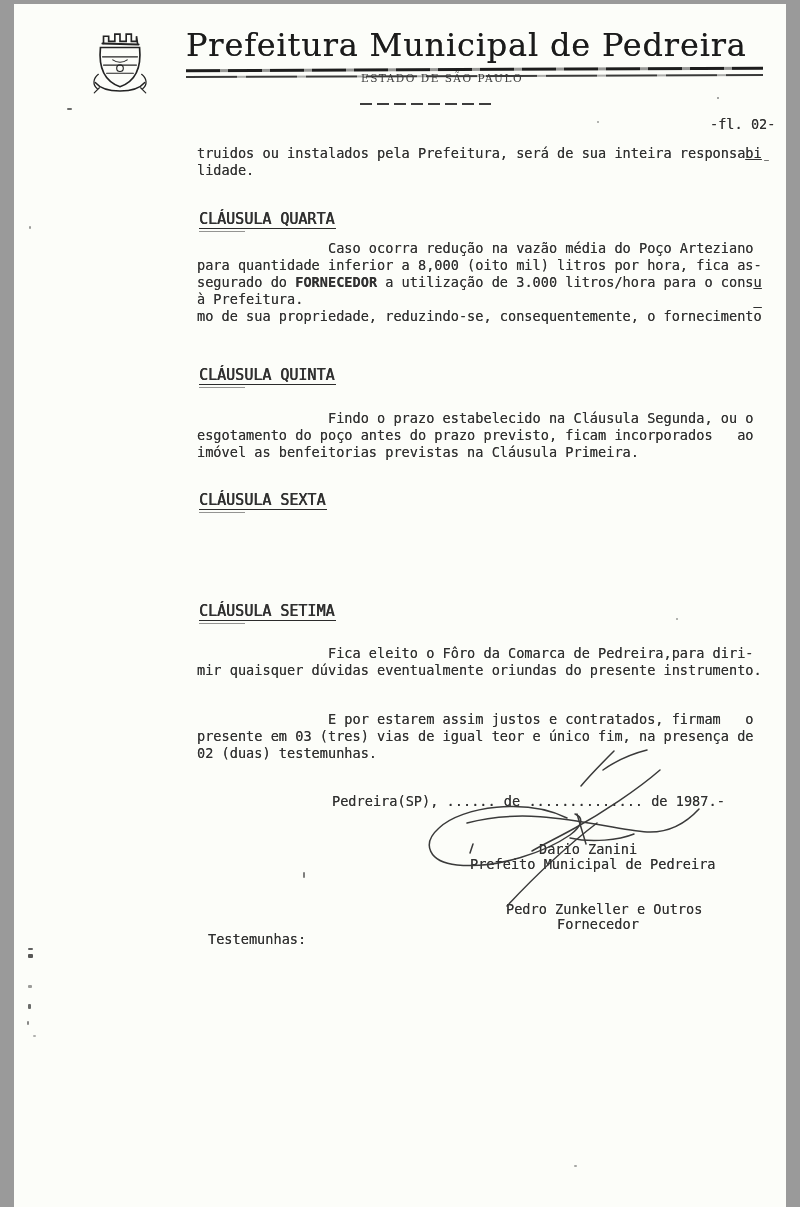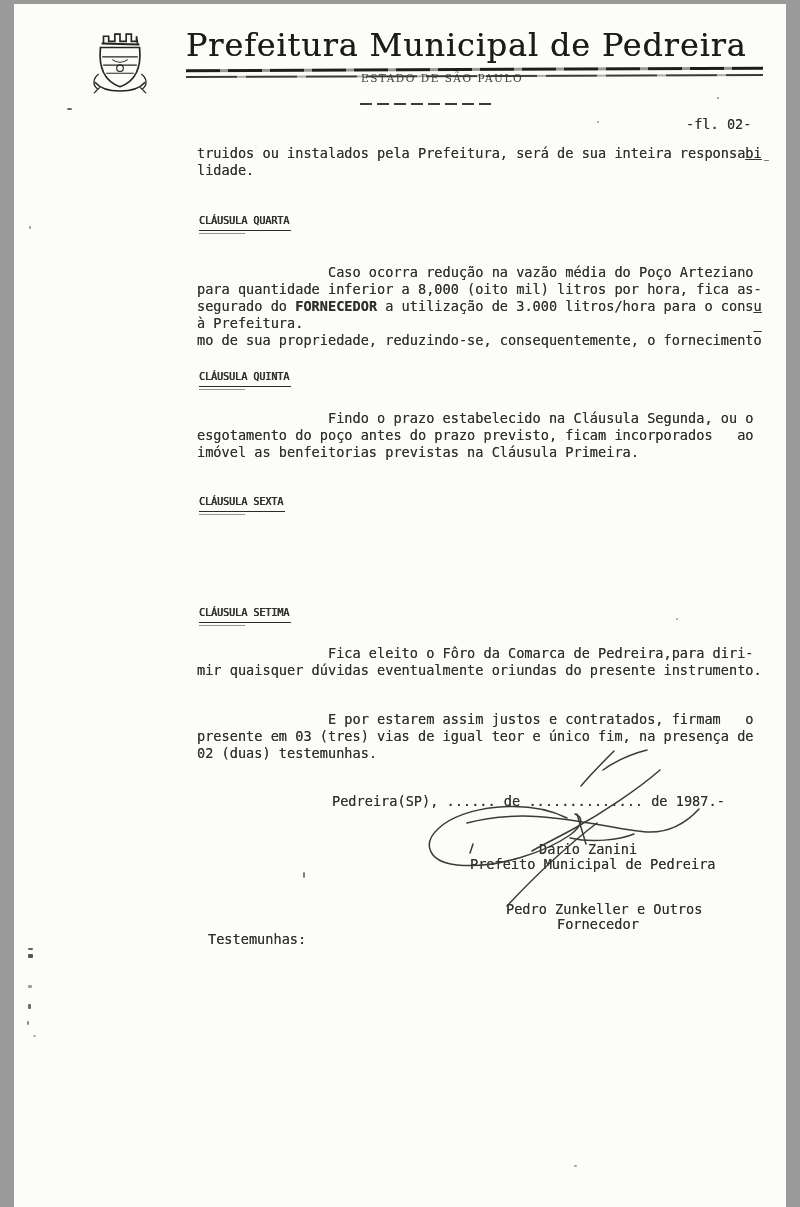--- a/index.html
+++ b/index.html
@@ -13,29 +13,29 @@
   .rule1{position:absolute;left:172px;top:64px;width:577px;height:3px;
         background:repeating-linear-gradient(90deg,#1d1d1d 0 34px,rgba(29,29,29,.45) 34px 42px);
         transform:rotate(-.25deg);}
   .rule2{position:absolute;left:172px;top:71px;width:577px;height:2px;opacity:.9;
         background:repeating-linear-gradient(90deg,#242424 0 51px,rgba(29,29,29,.4) 51px 60px);
         transform:rotate(-.2deg);}
   .subtitle{position:absolute;left:347px;top:68px;font-family:"DejaVu Serif",serif;
         font-size:10.5px;letter-spacing:1.5px;color:#3a3a3a;white-space:nowrap;}
   .subtitle-underline{position:absolute;left:346px;top:99px;width:136px;height:2px;
         background:repeating-linear-gradient(90deg,#3d3d3d 0 12px,transparent 12px 17px);}
-  .folio{position:absolute;left:672px;top:112px;font-size:13.6px;white-space:nowrap;
+  .folio{position:absolute;left:696px;top:112px;font-size:13.6px;white-space:nowrap;
         text-shadow:0 0 .5px rgba(45,45,45,.7);}
   .logo{position:absolute;left:76px;top:25px;}
 
   
   .block{position:absolute;}
   .line{white-space:pre;font-size:13.6px;line-height:17px;
         text-shadow:0 0 .5px rgba(45,45,45,.72);}
-  .heading .htext{position:relative;display:inline-block;font-size:10px;line-height:16px;
+  .heading .htext{position:relative;display:inline-block;font-size:15px;line-height:16px;
         padding:0 2px 1px 0;border-bottom:1.6px solid #2b2b2b;
         text-shadow:.5px 0 0 rgba(43,43,43,.85),0 0 .5px rgba(45,45,45,.8);text-align:right;}
   .heading .htext::after{content:"";position:absolute;left:0;bottom:-4px;width:46px;
         border-top:1.6px solid rgba(43,43,43,.5);}
   .sb{font-weight:bold;}
   .su{text-decoration:underline;}
   .so{text-decoration:overline;}
 
   
   .signoff-item{position:absolute;white-space:pre;font-size:13.6px;line-height:17px;
@@ -79,21 +79,21 @@
   <div class="subtitle">ESTADO DE SÃO PAULO</div>
   <div class="subtitle-underline"></div>
   <div class="folio">-fl. 02-</div>
 
   <div id="doc-body">
       <div class="block para" style="top: 141px; left: 183px;">
         <div class="line"><span>truidos ou instalados pela Prefeitura, será de sua inteira responsa</span><span class="su">bi</span></div>
         <div class="line">lidade.</div>
       </div>
       <div class="block heading" style="top: 205px; left: 185px;"><span class="htext">CLÁUSULA QUARTA</span></div>
-      <div class="block para" style="top: 260px; left: 183px;">
+      <div class="block para" style="top: 236px; left: 183px;">
         <div class="line">                Caso ocorra redução na vazão média do Poço Arteziano</div>
         <div class="line">para quantidade inferior a 8,000 (oito mil) litros por hora, fica as-</div>
         <div class="line"><span>segurado do </span><span class="sb">FORNECEDOR</span><span> a utilização de 3.000 litros/hora para o cons</span><span class="su">u</span></div>
         <div class="line">à Prefeitura.</div>
         <div class="line"><span>mo de sua propriedade, reduzindo-se, consequentemente, o forneciment</span><span class="so">o</span></div>
       </div>
       <div class="block heading" style="top: 361px; left: 185px;"><span class="htext">CLÁUSULA QUINTA</span></div>
       <div class="block para" style="top: 406px; left: 183px;">
         <div class="line">                Findo o prazo estabelecido na Cláusula Segunda, ou o</div>
         <div class="line">esgotamento do poço antes do prazo previsto, ficam incorporados   ao</div>

